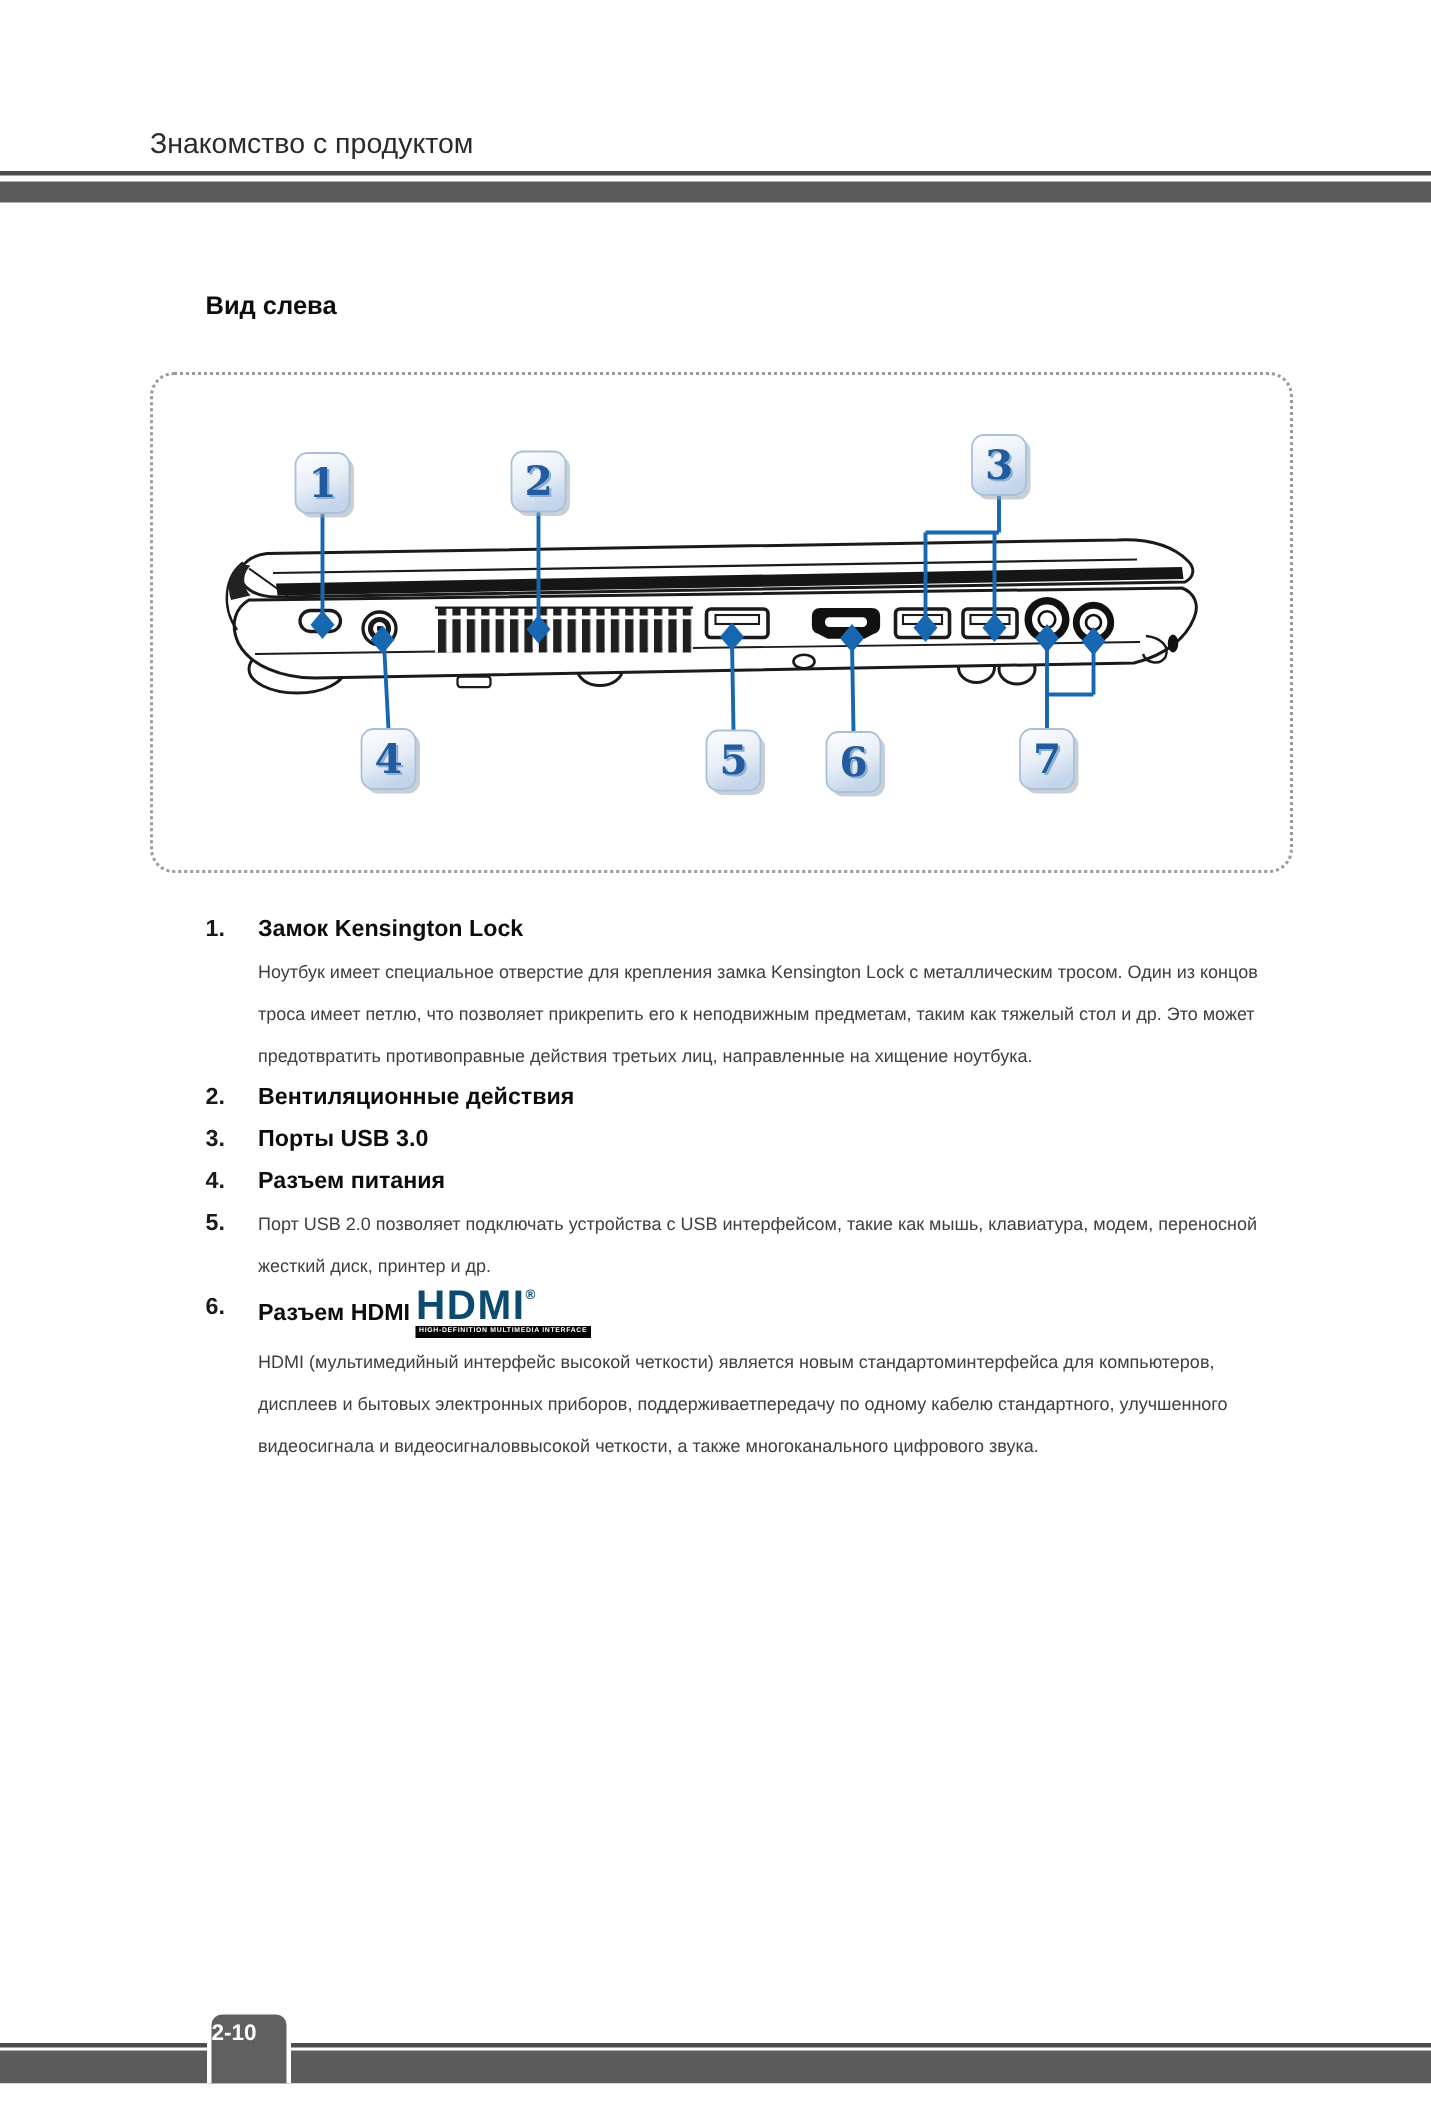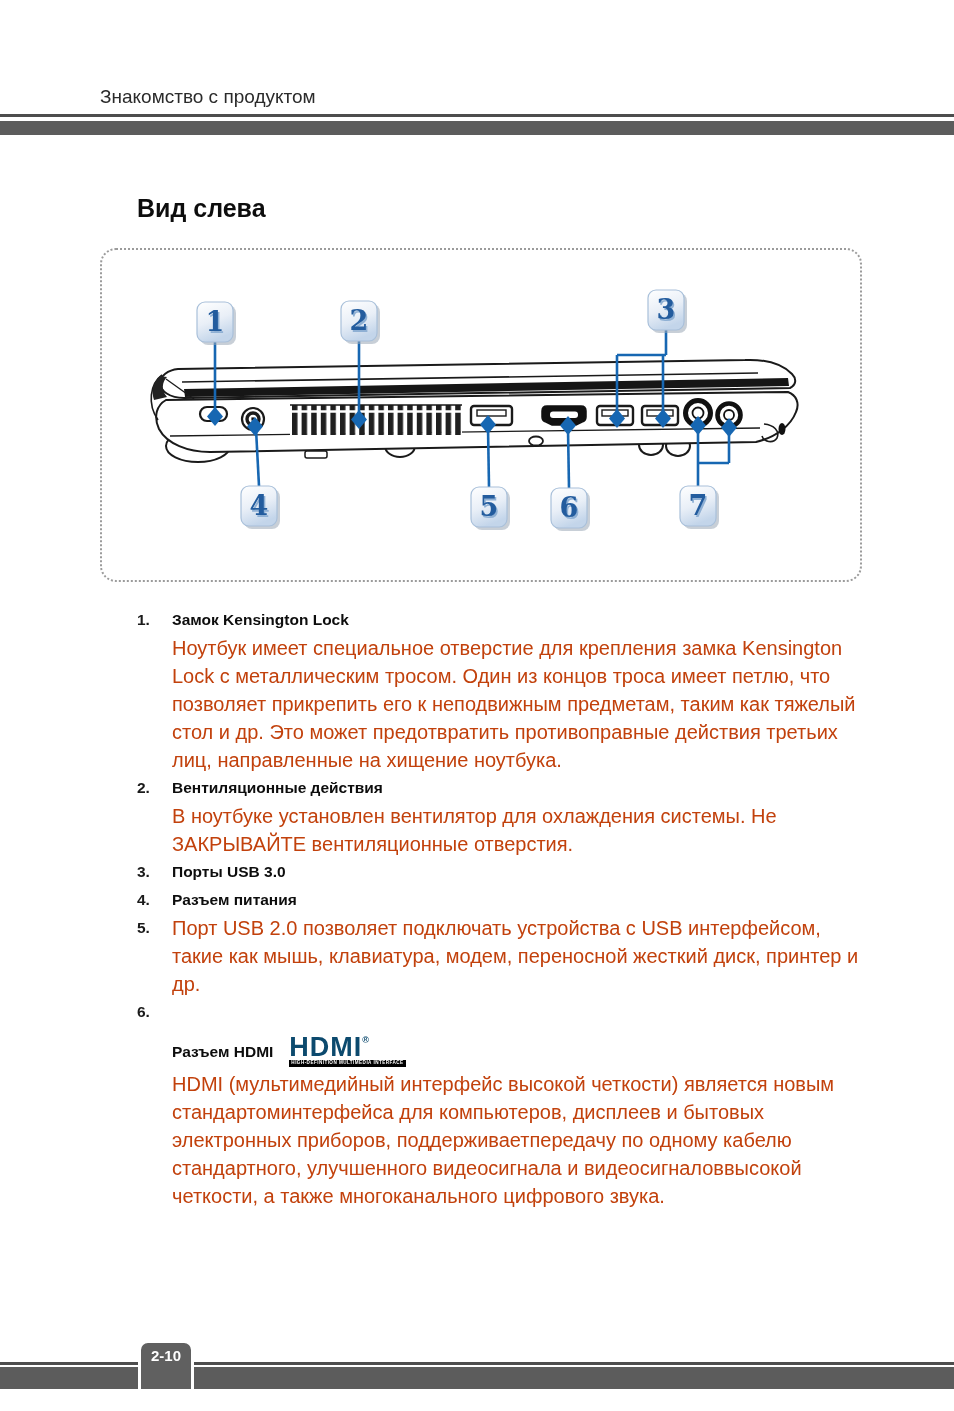--- a/index.html
+++ b/index.html
@@ -5,50 +5,50 @@
   html,body{margin:0;padding:0;background:#fff;}
   .page{
     position:relative;width:954px;height:1389px;background:#fff;overflow:hidden;
     font-family:"Liberation Sans",sans-serif;color:#1a1a1a;
   }
   
   .doc-header{position:absolute;left:100px;top:86px;font-size:19px;color:#2b2b2b;}
   .header-line{position:absolute;left:0;top:114px;width:954px;height:3px;background:#4d4d4d;}
   .header-bar{position:absolute;left:0;top:121px;width:954px;height:14px;background:#5c5c5c;}
   
-  .section-title{position:absolute;left:137px;top:194px;font-size:25px;font-weight:bold;color:#0d0d0d;}
+  .section-title{position:absolute;left:137px;top:194px;font-size:17px;font-weight:bold;color:#0d0d0d;}
   
   .diagram-box{
     position:absolute;left:100px;top:248px;width:758px;height:330px;
     border:2px dotted #9b9b9b;border-radius:16px;background:#fff;
   }
   .diagram-box svg{position:absolute;left:-2px;top:-2px;}
   
   .items{position:absolute;left:137px;top:606px;width:723px;}
   .item{display:flex;align-items:flex-start;}
   .item-num{width:35px;flex:0 0 35px;font-weight:bold;font-size:15.5px;line-height:28px;}
   .item-content{flex:1;}
   .item-heading{font-weight:bold;font-size:15.5px;line-height:28px;color:#0d0d0d;}
-  .item-heading.with-logo{display:flex;align-items:center;gap:16px;height:36px;margin-top:36px;}
-  .item-body{font-size:20px;line-height:28px;color:#c2410c;}
+  .item-heading.with-logo{display:flex;align-items:center;gap:4px;height:36px;}
+  .item-body{font-size:12px;line-height:28px;color:#404040;}
   
   .hdmi-logo{display:inline-block;line-height:1;}
   .hdmi-word{font-weight:900;font-size:27px;letter-spacing:1px;color:#0c4a6e;
              font-family:"Liberation Sans",sans-serif;line-height:0.8;display:inline-block;transform:scaleY(1.02);}
   .hdmi-reg{font-size:9px;vertical-align:top;font-weight:bold;}
   .hdmi-tag{background:#000;color:#fff;font-size:4.6px;font-weight:bold;letter-spacing:0.45px;
             text-align:center;padding:1.5px 2px;margin-top:1px;white-space:nowrap;}
   
   .footer-line{position:absolute;left:0;top:1362px;width:954px;height:3px;background:#4d4d4d;}
   .footer-bar{position:absolute;left:0;top:1367px;width:954px;height:39px;background:#5c5c5c;}
   .page-badge{
     position:absolute;left:138px;top:1340px;width:56px;height:71px;
     background:#606060;border:3px solid #fff;border-radius:10px 10px 5px 5px;
     box-sizing:border-box;color:#fff;font-weight:bold;font-size:15px;
-    text-align:center;padding-top:4px;z-index:5;
+    padding-top:4px;z-index:5;
   }
 </style>
 </head>
 <body>
 
 <div class="page">
 
   <div class="doc-header">Знакомство с продуктом</div>
   <div class="header-line"></div>
   <div class="header-bar"></div>
@@ -211,21 +211,20 @@
       <div class="item-content">
         <div class="item-heading">Замок Kensington Lock</div>
         <div class="item-body">Ноутбук имеет специальное отверстие для крепления замка Kensington Lock с металлическим тросом. Один из концов троса имеет петлю, что позволяет прикрепить его к неподвижным предметам, таким как тяжелый стол и др. Это может предотвратить противоправные действия третьих лиц, направленные на хищение ноутбука.</div>
       </div>
     </div>
 
     <div class="item">
       <div class="item-num">2.</div>
       <div class="item-content">
         <div class="item-heading">Вентиляционные действия</div>
-        <div class="item-body">В ноутбуке установлен вентилятор для охлаждения системы. Не ЗАКРЫВАЙТЕ вентиляционные отверстия.</div>
       </div>
     </div>
 
     <div class="item">
       <div class="item-num">3.</div>
       <div class="item-content">
         <div class="item-heading">Порты USB 3.0</div>
       </div>
     </div>
 

